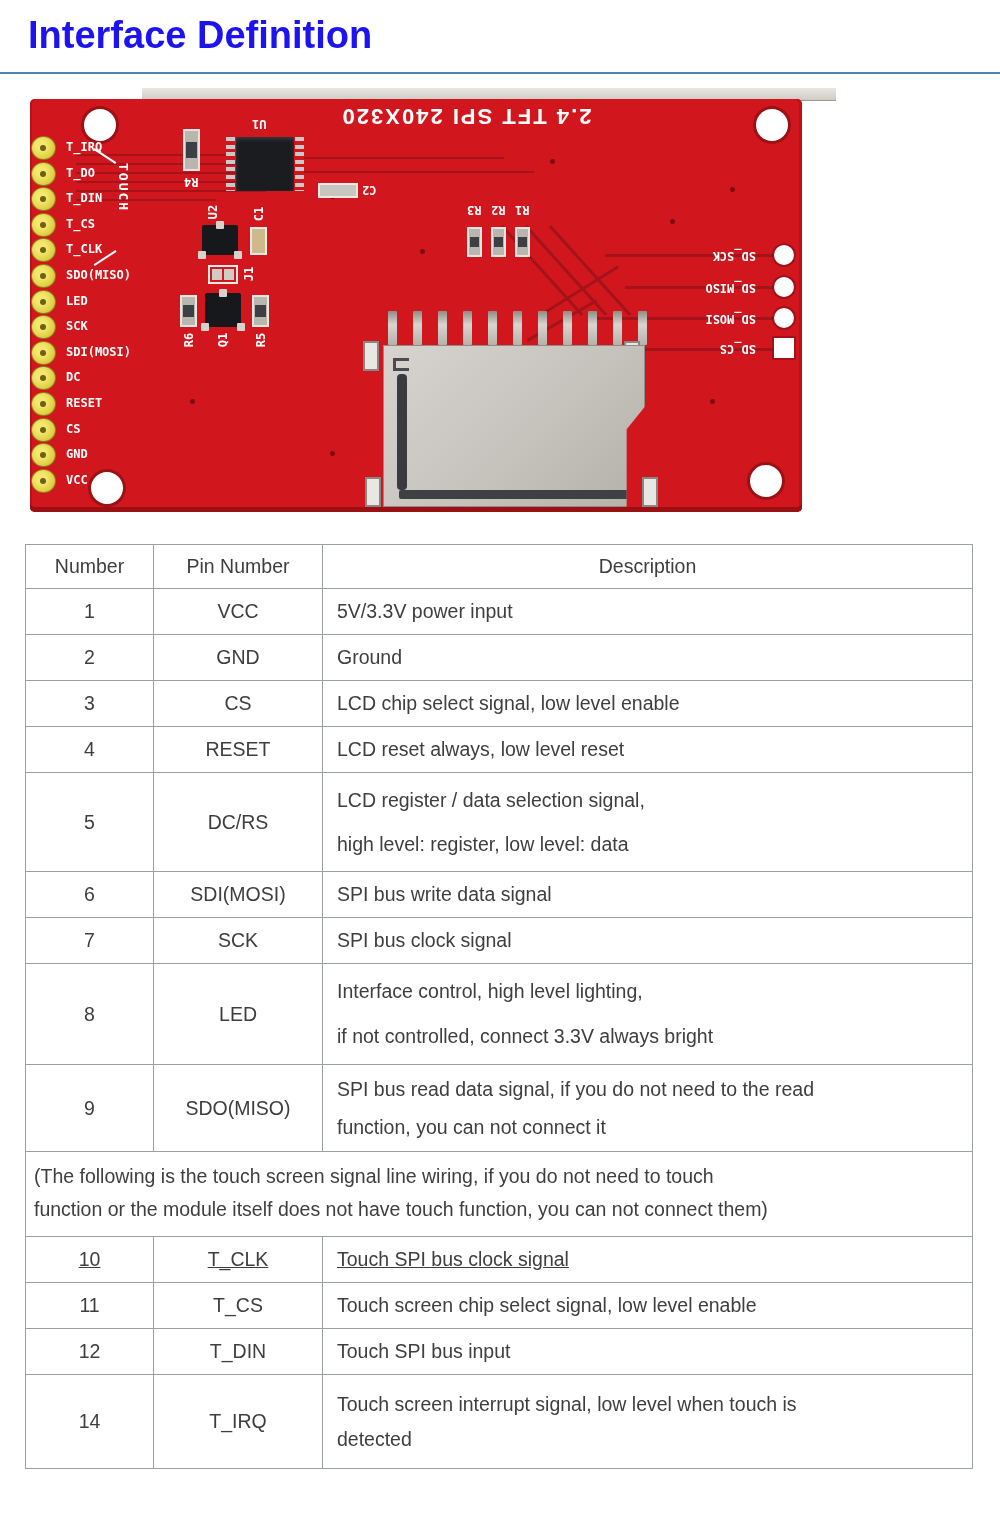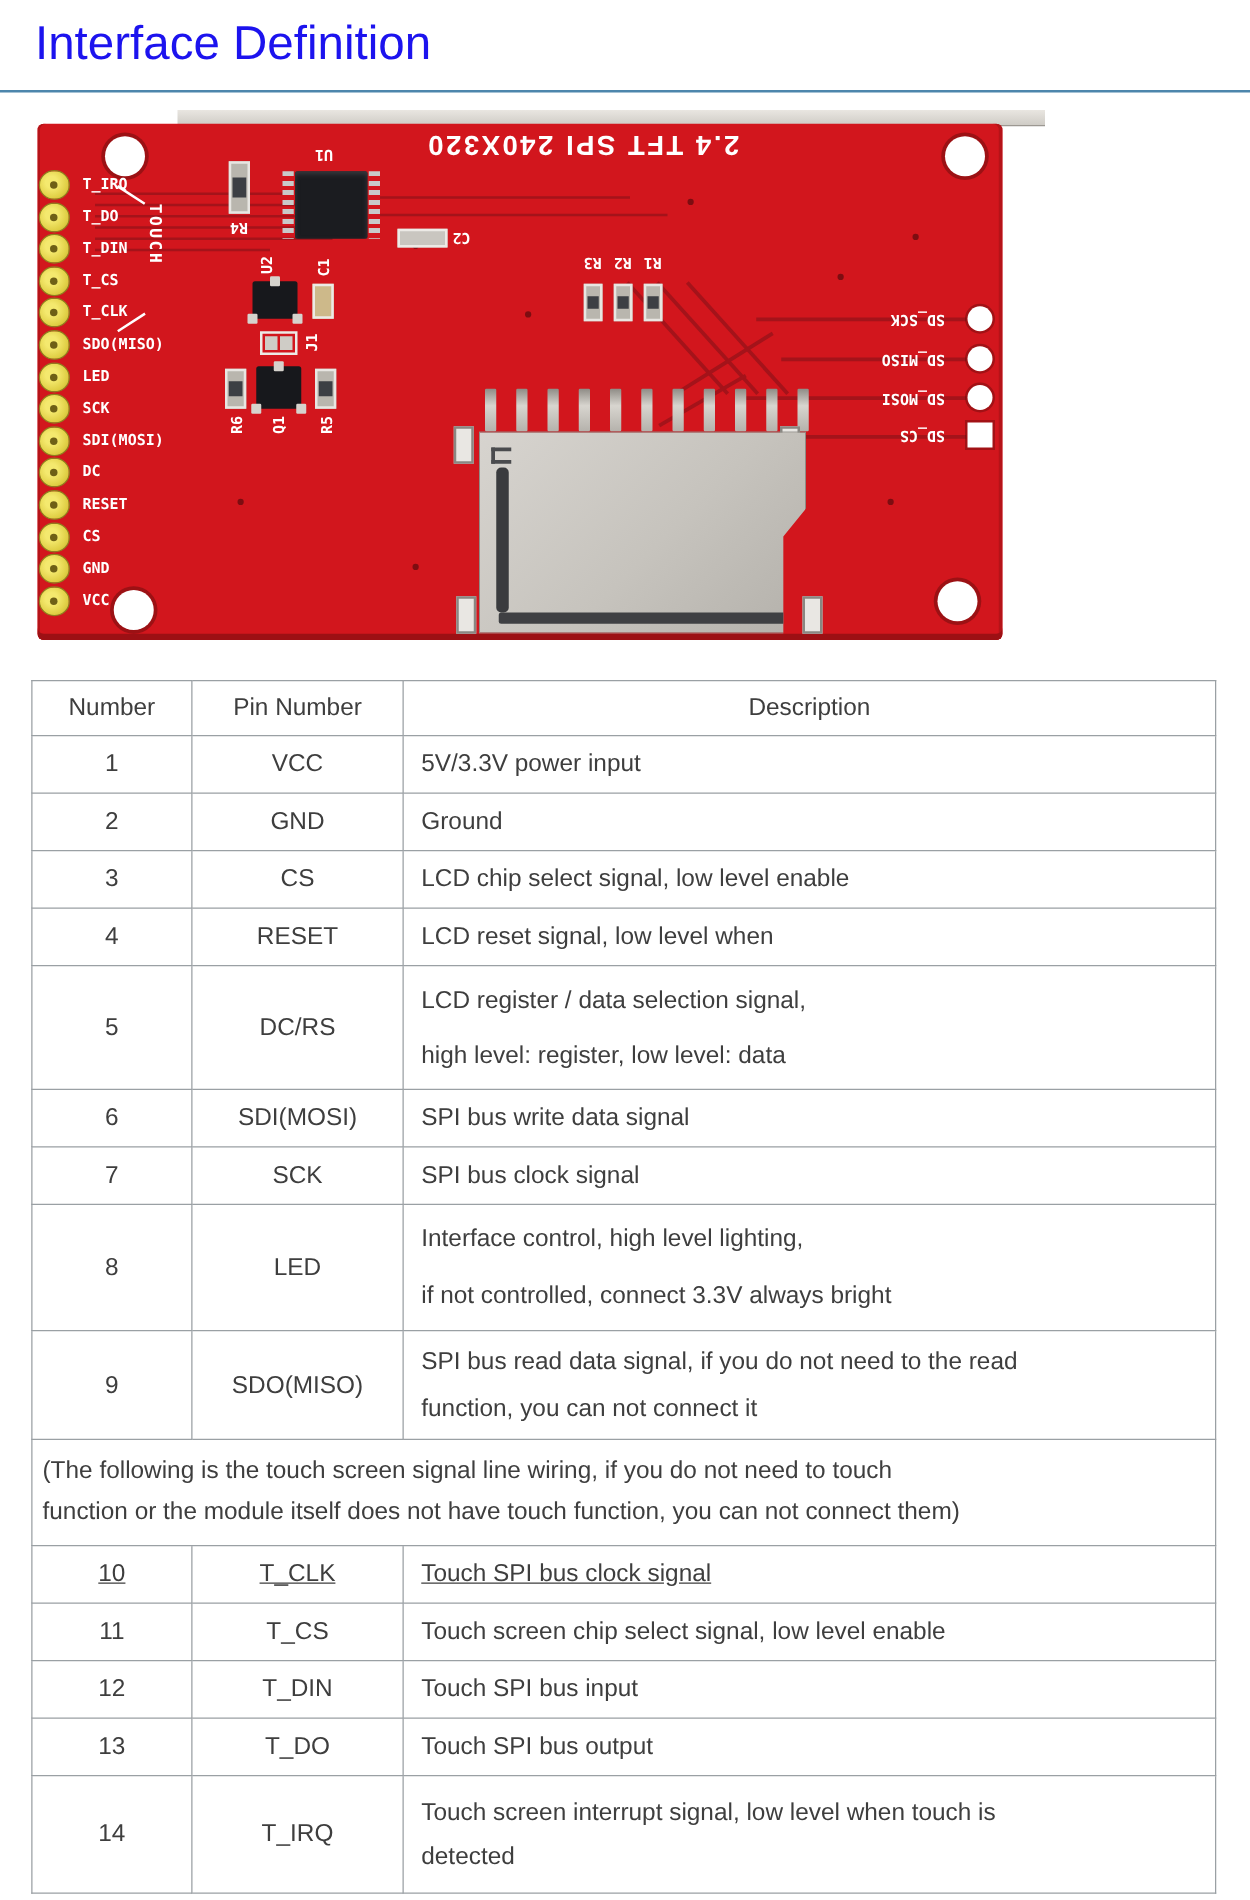--- a/index.html
+++ b/index.html
@@ -1,19 +1,19 @@
 <!DOCTYPE html>
 <html><head>
 <meta charset="utf-8">
 <style>
   * { margin:0; padding:0; box-sizing:border-box; }
   html,body { background:#ffffff; }
   body { width:1000px; height:1520px; position:relative; font-family:"Liberation Sans",sans-serif; overflow:hidden; }
 
-  .page-title { position:absolute; left:28px; top:14px; font-size:38px; font-weight:400;
+  .page-title { position:absolute; left:28px; top:14px; font-size:38px; font-weight:700;
                 color:#1c13ee; letter-spacing:0; }
   .title-rule { position:absolute; left:0; top:72px; width:1000px; height:2px; background:#4d86ac; }
 
   
   .pcb { position:absolute; left:30px; top:88px; width:812px; height:424px; }
   .lcd-strip { position:absolute; left:112px; top:0; width:694px; height:13px;
                background:linear-gradient(#e9e6e1,#cfccc6); border-bottom:1px solid #9c9892; }
   .board { position:absolute; left:0; top:11px; width:772px; height:413px;
            background:#d2161d; border-radius:5px;
            box-shadow: inset 0 -5px 0 #9c1014, inset -3px 0 0 #b51318, inset 2px 0 0 #b51318;
@@ -348,21 +348,21 @@
         <td class="c-num">3</td>
         <td class="c-pin">CS</td>
         <td class="c-desc">
           <div>LCD chip select signal, low level enable</div>
         </td>
       </tr>
       <tr style="height: 46px;">
         <td class="c-num">4</td>
         <td class="c-pin">RESET</td>
         <td class="c-desc">
-          <div>LCD reset signal, low level when</div>
+          <div>LCD reset always, low level reset</div>
         </td>
       </tr>
       <tr style="height: 99px;">
         <td class="c-num">5</td>
         <td class="c-pin">DC/RS</td>
         <td class="c-desc">
           <div style="line-height: 44.5px;">LCD register / data selection signal,</div>
           <div style="line-height: 44.5px;">high level: register, low level: data</div>
         </td>
       </tr>
@@ -420,27 +420,20 @@
           <div>Touch screen chip select signal, low level enable</div>
         </td>
       </tr>
       <tr style="height: 46px;">
         <td class="c-num">12</td>
         <td class="c-pin">T_DIN</td>
         <td class="c-desc">
           <div>Touch SPI bus input</div>
         </td>
       </tr>
-      <tr style="height: 46px;">
-        <td class="c-num">13</td>
-        <td class="c-pin">T_DO</td>
-        <td class="c-desc">
-          <div>Touch SPI bus output</div>
-        </td>
-      </tr>
       <tr style="height: 94px;">
         <td class="c-num">14</td>
         <td class="c-pin">T_IRQ</td>
         <td class="c-desc">
           <div style="line-height: 34.5px;">Touch screen interrupt signal, low level when touch is</div>
           <div style="line-height: 34.5px;">detected</div>
         </td>
       </tr>
     </tbody>
 </table>

